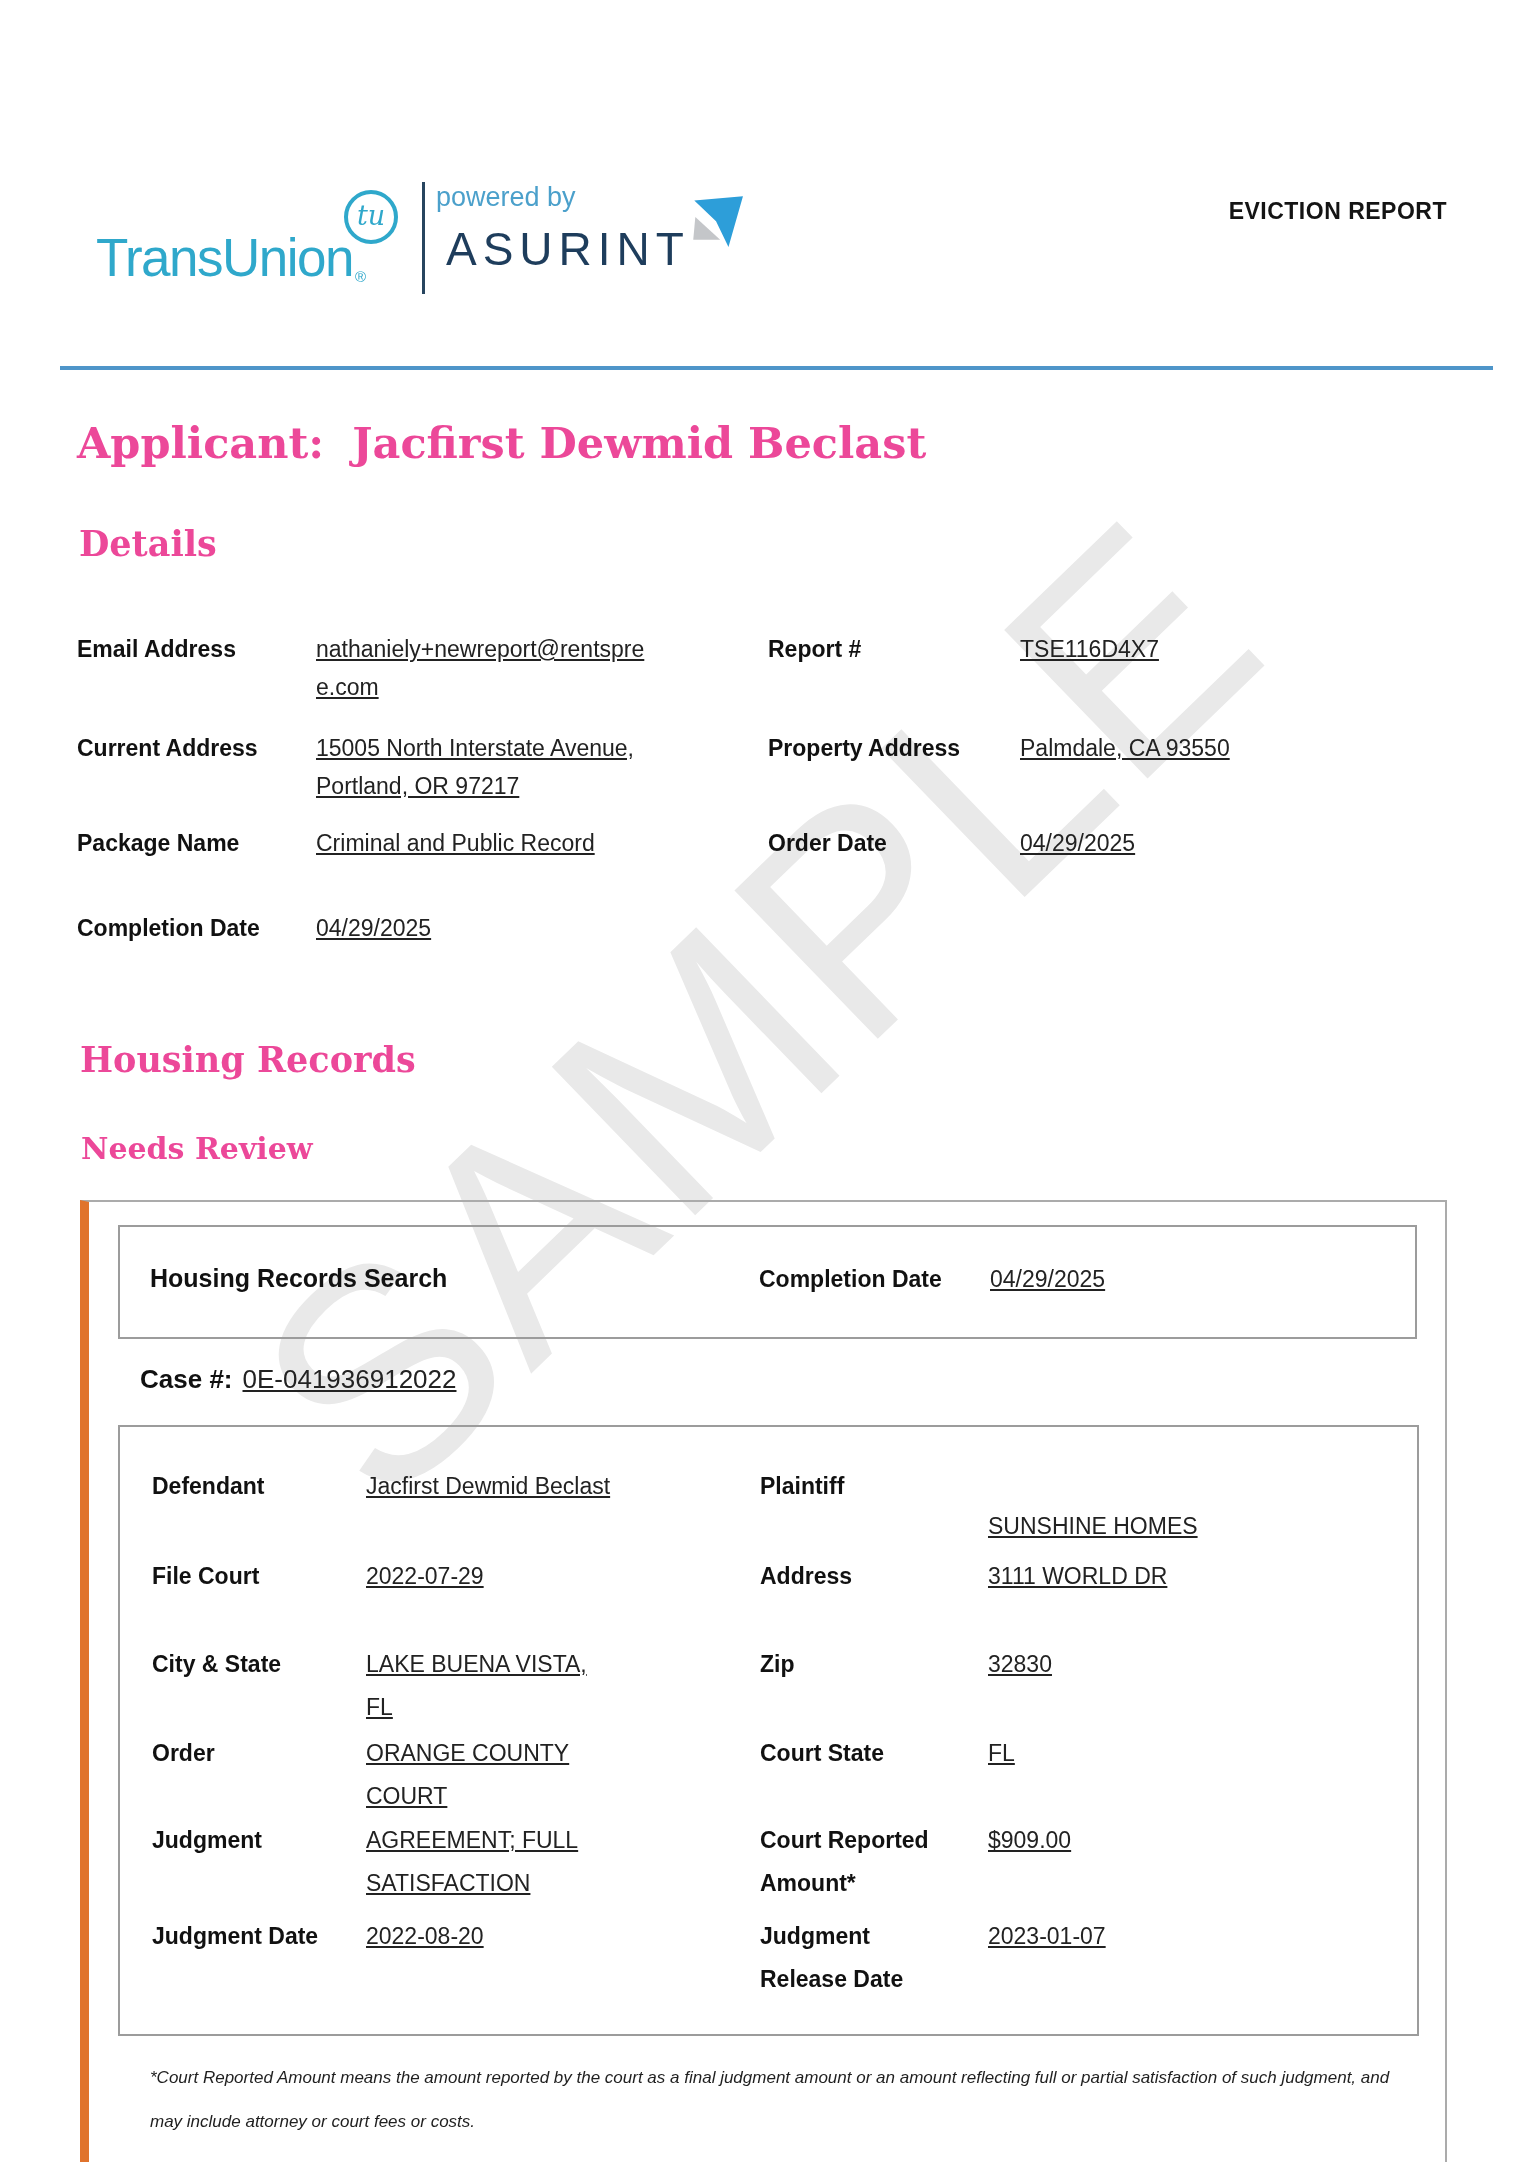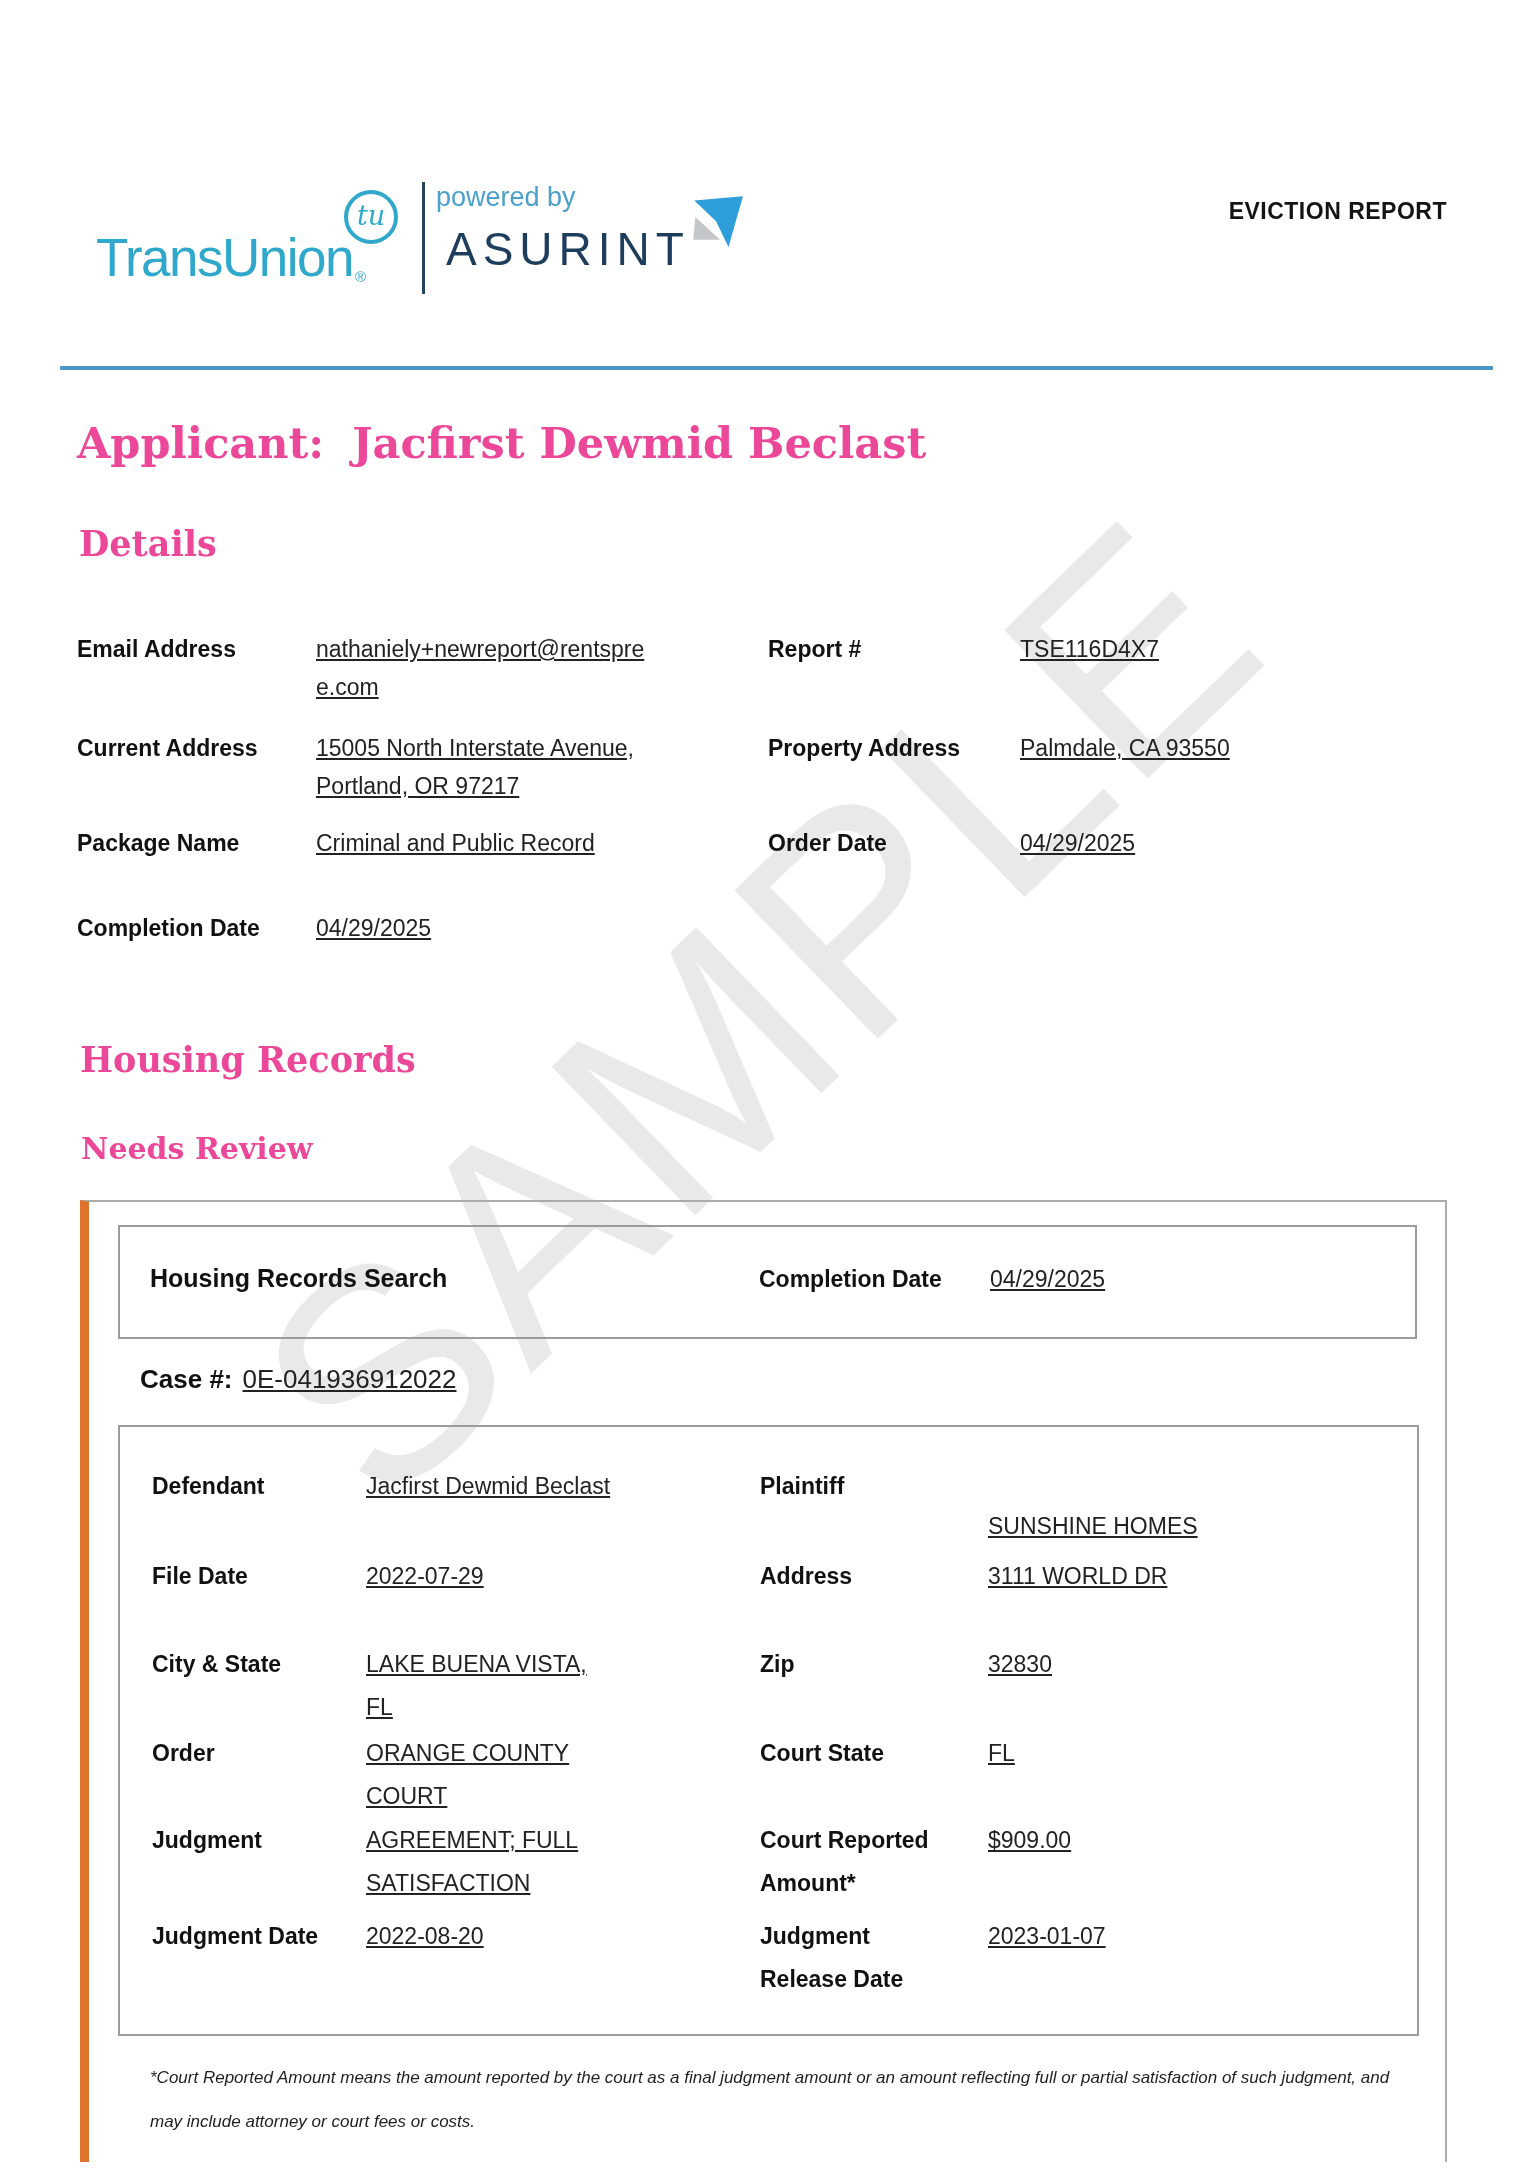--- a/index.html
+++ b/index.html
@@ -119,21 +119,21 @@
 
   <div id="case-line" class="abs z"><span class="lbl">Case #:</span><span class="num val">0E-041936912022</span></div>
 
   <div id="record-box" class="abs z"></div>
 
   <div class="abs z rrow lbl r-l-lbl" style="top:1465px">Defendant</div>
   <div class="abs z rrow val r-l-val" style="top:1465px">Jacfirst Dewmid Beclast</div>
   <div class="abs z rrow lbl r-r-lbl" style="top:1465px">Plaintiff</div>
   <div class="abs z rrow val r-r-val" style="top:1505px">SUNSHINE HOMES</div>
 
-  <div class="abs z rrow lbl r-l-lbl" style="top:1555px">File Date</div>
+  <div class="abs z rrow lbl r-l-lbl" style="top:1555px">File Court</div>
   <div class="abs z rrow val r-l-val" style="top:1555px">2022-07-29</div>
   <div class="abs z rrow lbl r-r-lbl" style="top:1555px">Address</div>
   <div class="abs z rrow val r-r-val" style="top:1555px">3111 WORLD DR</div>
 
   <div class="abs z rrow lbl r-l-lbl" style="top:1643px">City &amp; State</div>
   <div class="abs z rrow val r-l-val" style="top:1643px">LAKE BUENA VISTA, FL</div>
   <div class="abs z rrow lbl r-r-lbl" style="top:1643px">Zip</div>
   <div class="abs z rrow val r-r-val" style="top:1643px">32830</div>
 
   <div class="abs z rrow lbl r-l-lbl" style="top:1732px">Order</div>

